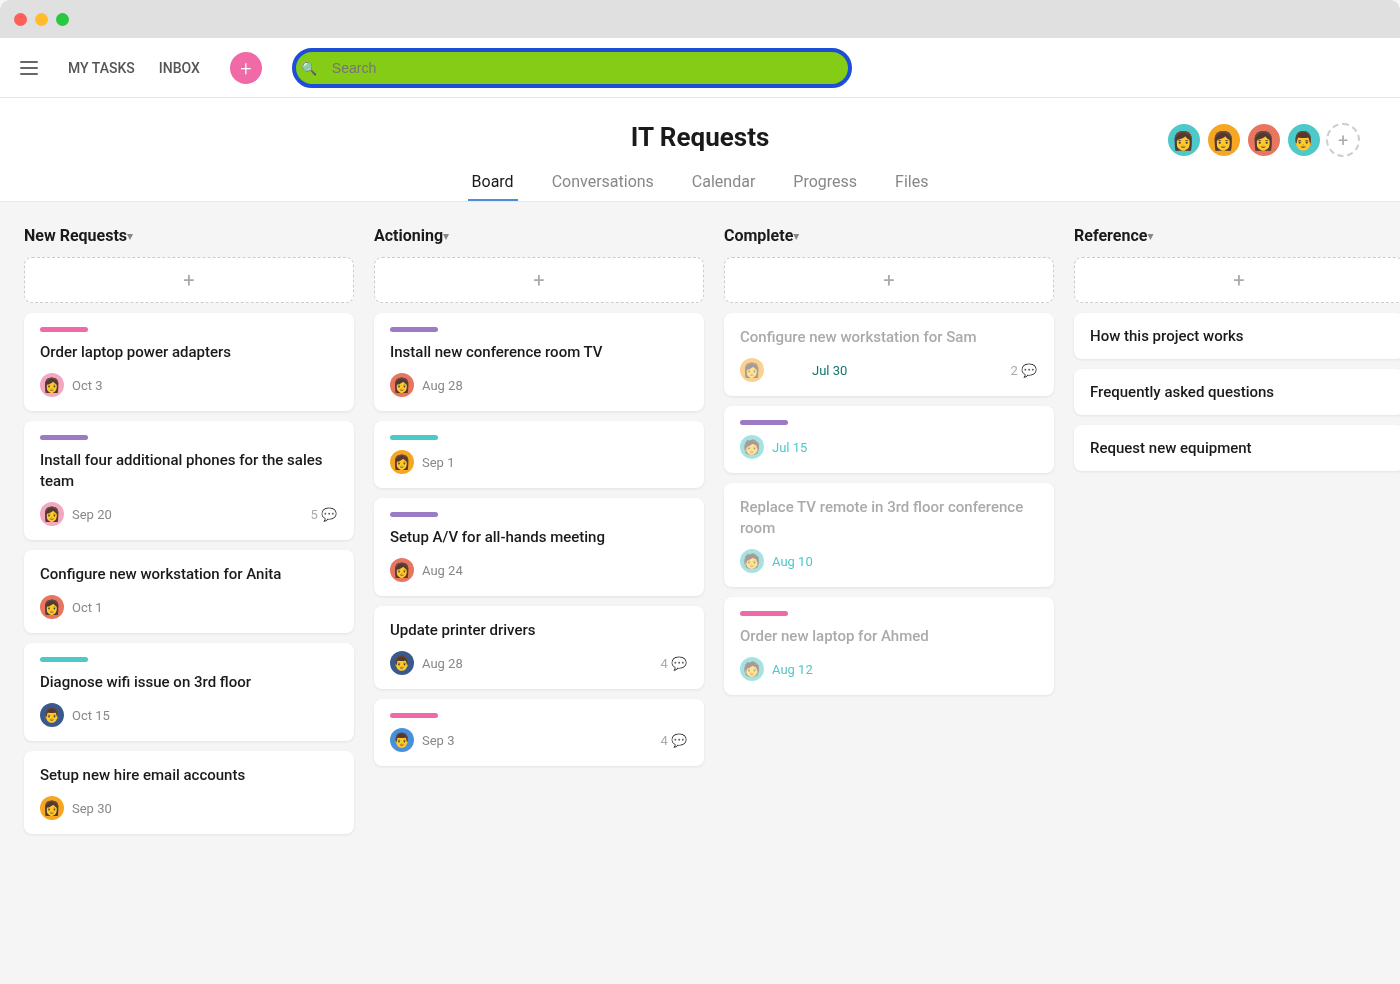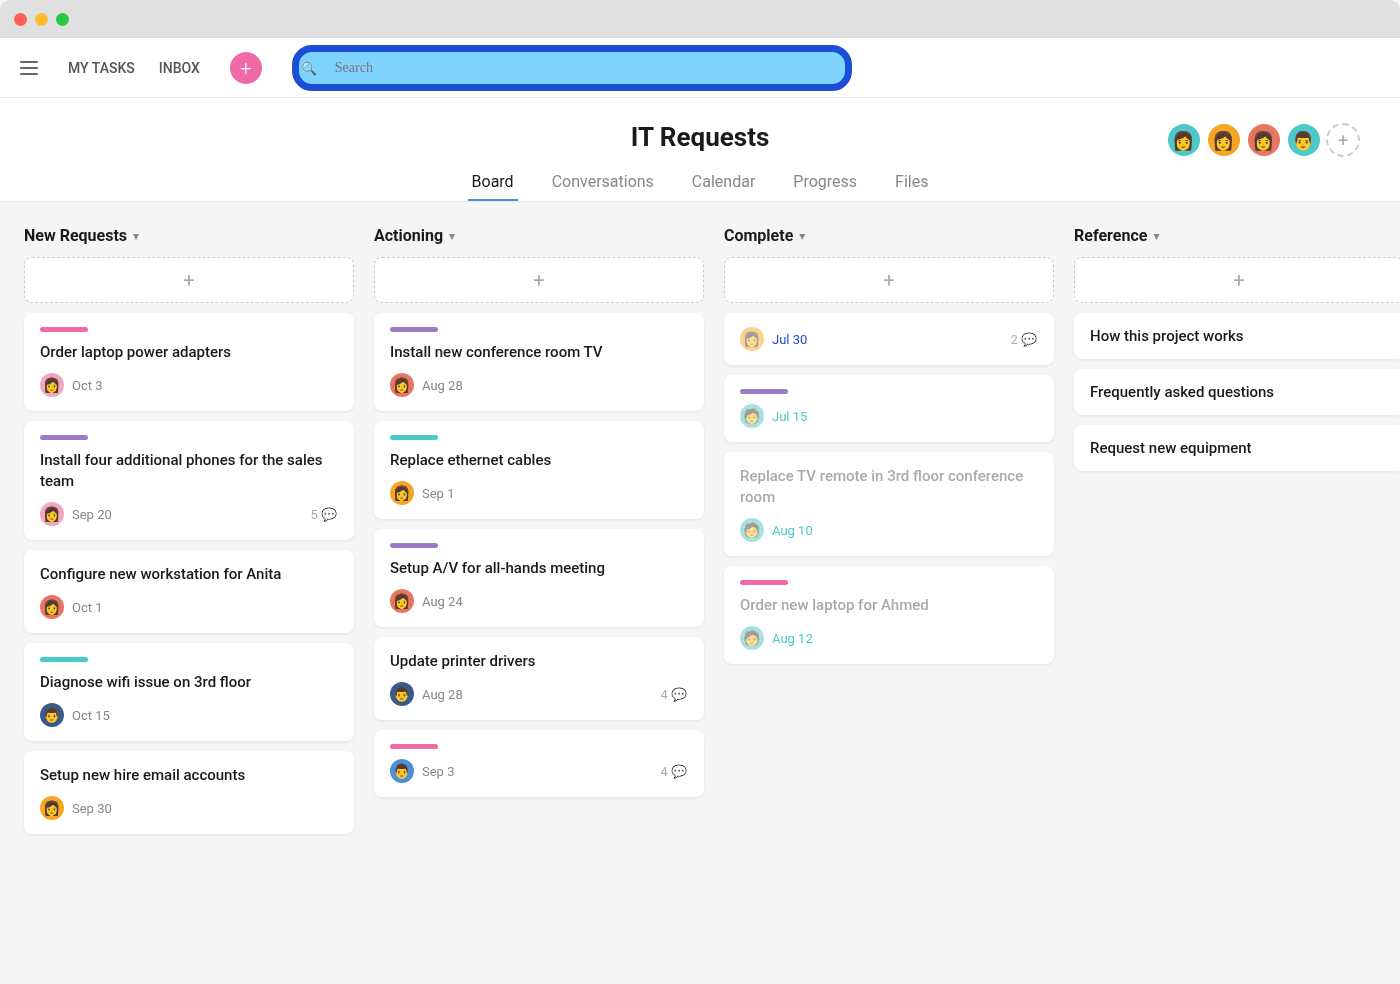--- a/index.html
+++ b/index.html
@@ -65,27 +65,26 @@
       font-weight: 300;
     }
     .search-bar {
       flex: 1;
       max-width: 560px;
       margin-left: 10px;
     }
     .search-bar input {
       width: 100%;
       padding: 8px 14px 8px 36px;
-      border: 7px solid #1d4ed8;
+      border: 4px solid #1d4ed8;
       border-radius: 20px;
       font-size: 14px;
       color: #555;
-      background: #7dd3fc;
+      background: #84cc16;
       outline: none;
-      font-family: Liberation Serif, serif;
     }
     .search-wrapper {
       position: relative;
     }
     .search-wrapper::before {
       content: '🔍';
       position: absolute;
       left: 10px;
       top: 50%;
       transform: translateY(-50%);
@@ -167,21 +166,20 @@
 
     
     .column {
       width: 330px;
       flex-shrink: 0;
     }
     .column-header {
       display: flex;
       align-items: center;
       margin-bottom: 12px;
-      gap: 6px;
     }
     .column-title {
       font-size: 16px;
       font-weight: 700;
     }
     .column-chevron {
       color: #888;
       font-size: 12px;
       cursor: pointer;
     }
@@ -390,21 +388,20 @@
         <div class="card-title">Install new conference room TV</div>
         <div class="card-footer">
           <div class="card-meta">
             <div class="card-avatar av-coral" style="font-size:14px;">👩</div>
             <span class="card-date" style="color:#888;">Aug 28</span>
           </div>
         </div>
       </div>
       <div class="card">
         <div class="card-color-bar" style="background:#4dc9c9"></div>
-        <div class="card-title">Replace ethernet cables</div>
         <div class="card-footer">
           <div class="card-meta">
             <div class="card-avatar av-orange" style="font-size:14px;">👩</div>
             <span class="card-date" style="color:#888;">Sep 1</span>
           </div>
         </div>
       </div>
       <div class="card">
         <div class="card-color-bar" style="background:#9b7bc4"></div>
         <div class="card-title">Setup A/V for all-hands meeting</div>
@@ -442,24 +439,25 @@
         </div>
       </div>
     </div>
     <div class="column">
       <div class="column-header">
     <span class="column-title">Complete</span>
     <span class="column-chevron">▾</span>
   </div>
       <div class="add-card-btn">+</div>
       <div class="card">
+        <div class="card-title dimmed">Configure new workstation for Sam</div>
         <div class="card-footer">
           <div class="card-meta">
             <div class="card-avatar av-orange" style="font-size:14px;opacity:0.5;">👩</div>
-            <span class="card-date" style="color:#1d4ed8;">Jul 30</span>
+            <span class="card-date" style="color:#0f766e;margin-left:40px;">Jul 30</span>
           </div>
           <div class="card-comments">
             <span>2</span>
             <span>💬</span>
           </div>
         </div>
       </div>
       <div class="card">
         <div class="card-color-bar" style="background:#9b7bc4"></div>
         <div class="card-footer">

